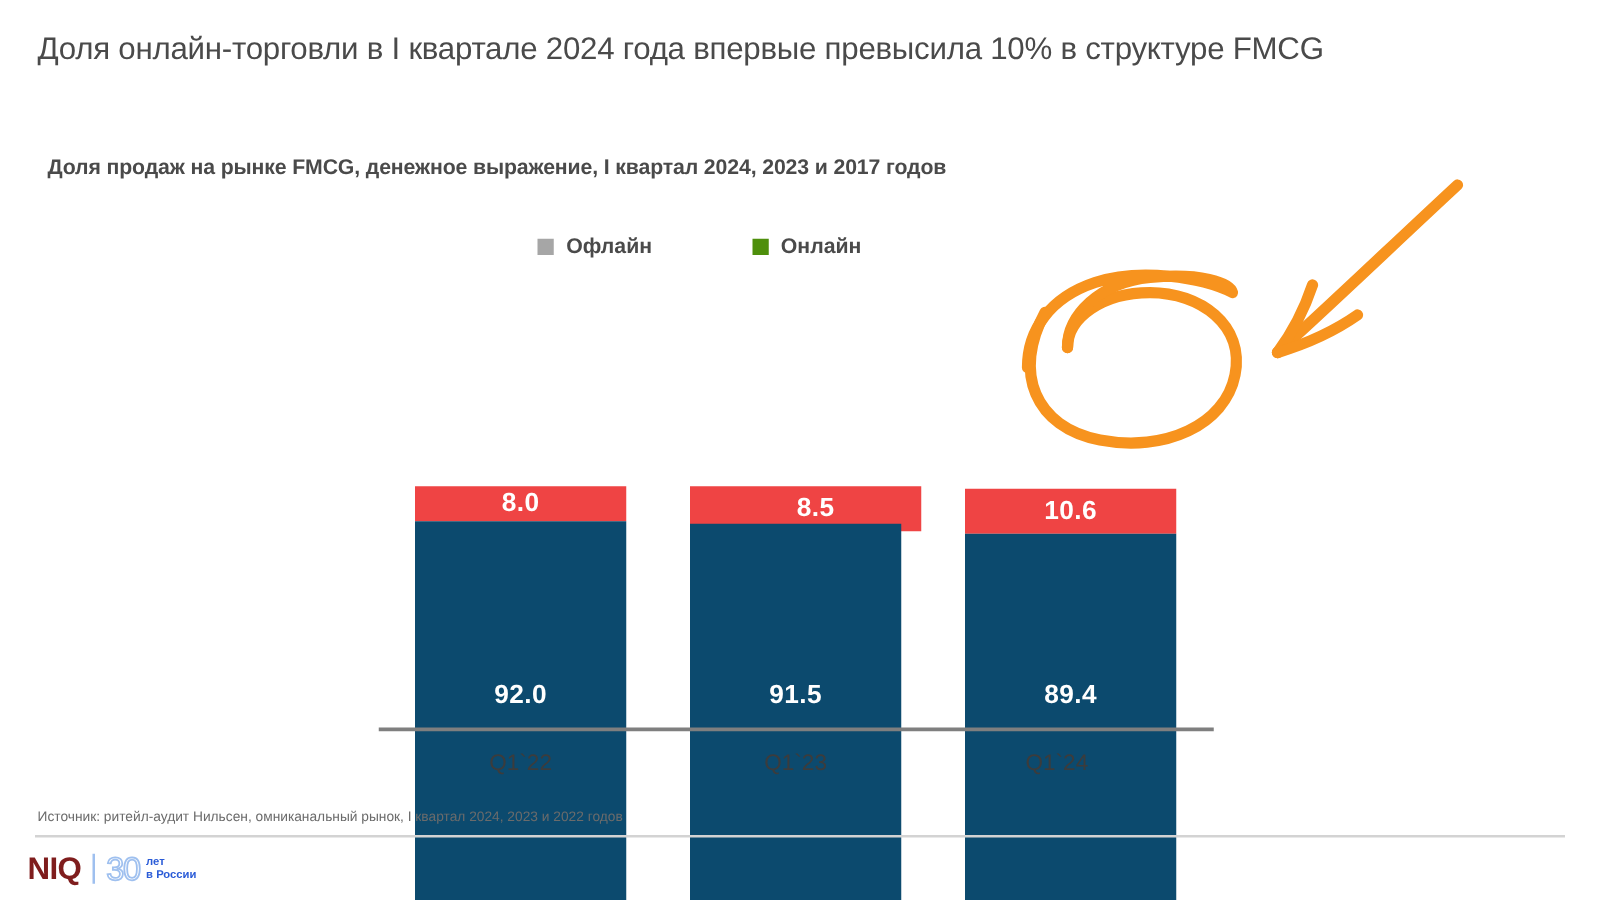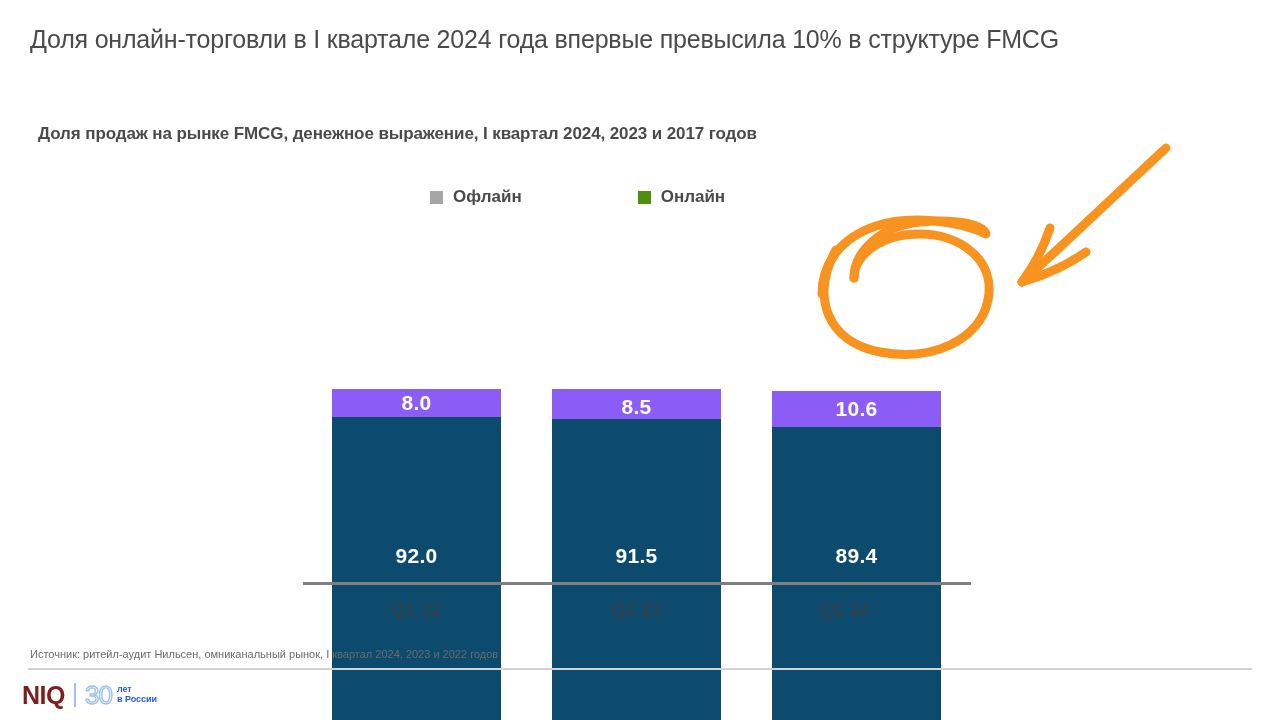--- a/index.html
+++ b/index.html
@@ -47,21 +47,21 @@
     letter-spacing: -0.1px;
   }
 
   
   #legend {
     position: absolute;
     left: 430px;
     top: 187px;
     display: flex;
     align-items: center;
-    gap: 116px;
+    gap: 80px;
   }
   .legend-item {
     display: flex;
     align-items: center;
     gap: 10px;
   }
   .legend-swatch {
     width: 13px;
     height: 13px;
     display: inline-block;
@@ -89,21 +89,21 @@
   }
   .bar-seg {
     position: absolute;
     left: 0;
     width: 100%;
     display: flex;
     align-items: center;
     justify-content: center;
   }
   .seg-online {
-    background: #8b5cf6;
+    background: #ef4444;
   }
   .seg-offline {
     background: #0c4a6e;
   }
   .bar-value {
     color: #ffffff;
     font-weight: bold;
     font-size: 21px;
     letter-spacing: 0.3px;
   }
@@ -225,21 +225,21 @@
     <div class="bar-group" style="left:332px; width:169px; height:331px;">
       <div class="bar-seg seg-online" style="top:0px; height:28px;">
         <span class="bar-value">8.0</span>
       </div>
       <div class="bar-seg seg-offline" style="top:28px; bottom:0px; height:auto;">
         <span class="bar-value offline-value" style="position:absolute; top:127px;">92.0</span>
       </div>
     </div>
 
     <div class="bar-group" style="left:552px; width:169px; height:331px;">
-      <div class="bar-seg seg-online" style="top:0px; height:36px;">
+      <div class="bar-seg seg-online" style="top:0px; height:36px;padding-left:16px;">
         <span class="bar-value">8.5</span>
       </div>
       <div class="bar-seg seg-offline" style="top:30px; bottom:0px; height:auto;text-align:center;">
         <span class="bar-value offline-value" style="position:absolute; top:125px;">91.5</span>
       </div>
     </div>
 
     <div class="bar-group" style="left:772px; width:169px; height:329px;">
       <div class="bar-seg seg-online" style="top:0px; height:36px;">
         <span class="bar-value">10.6</span>

